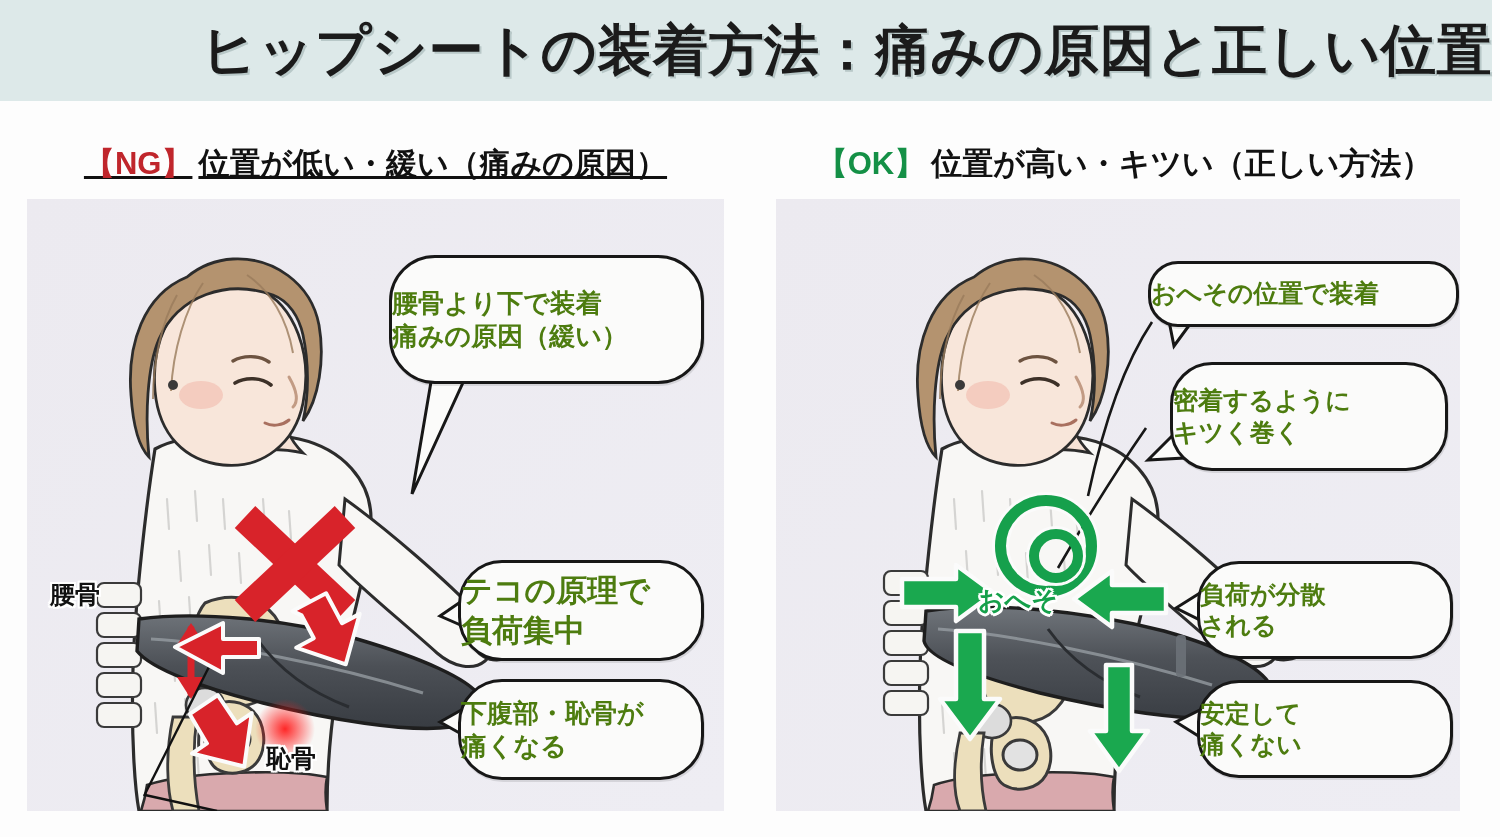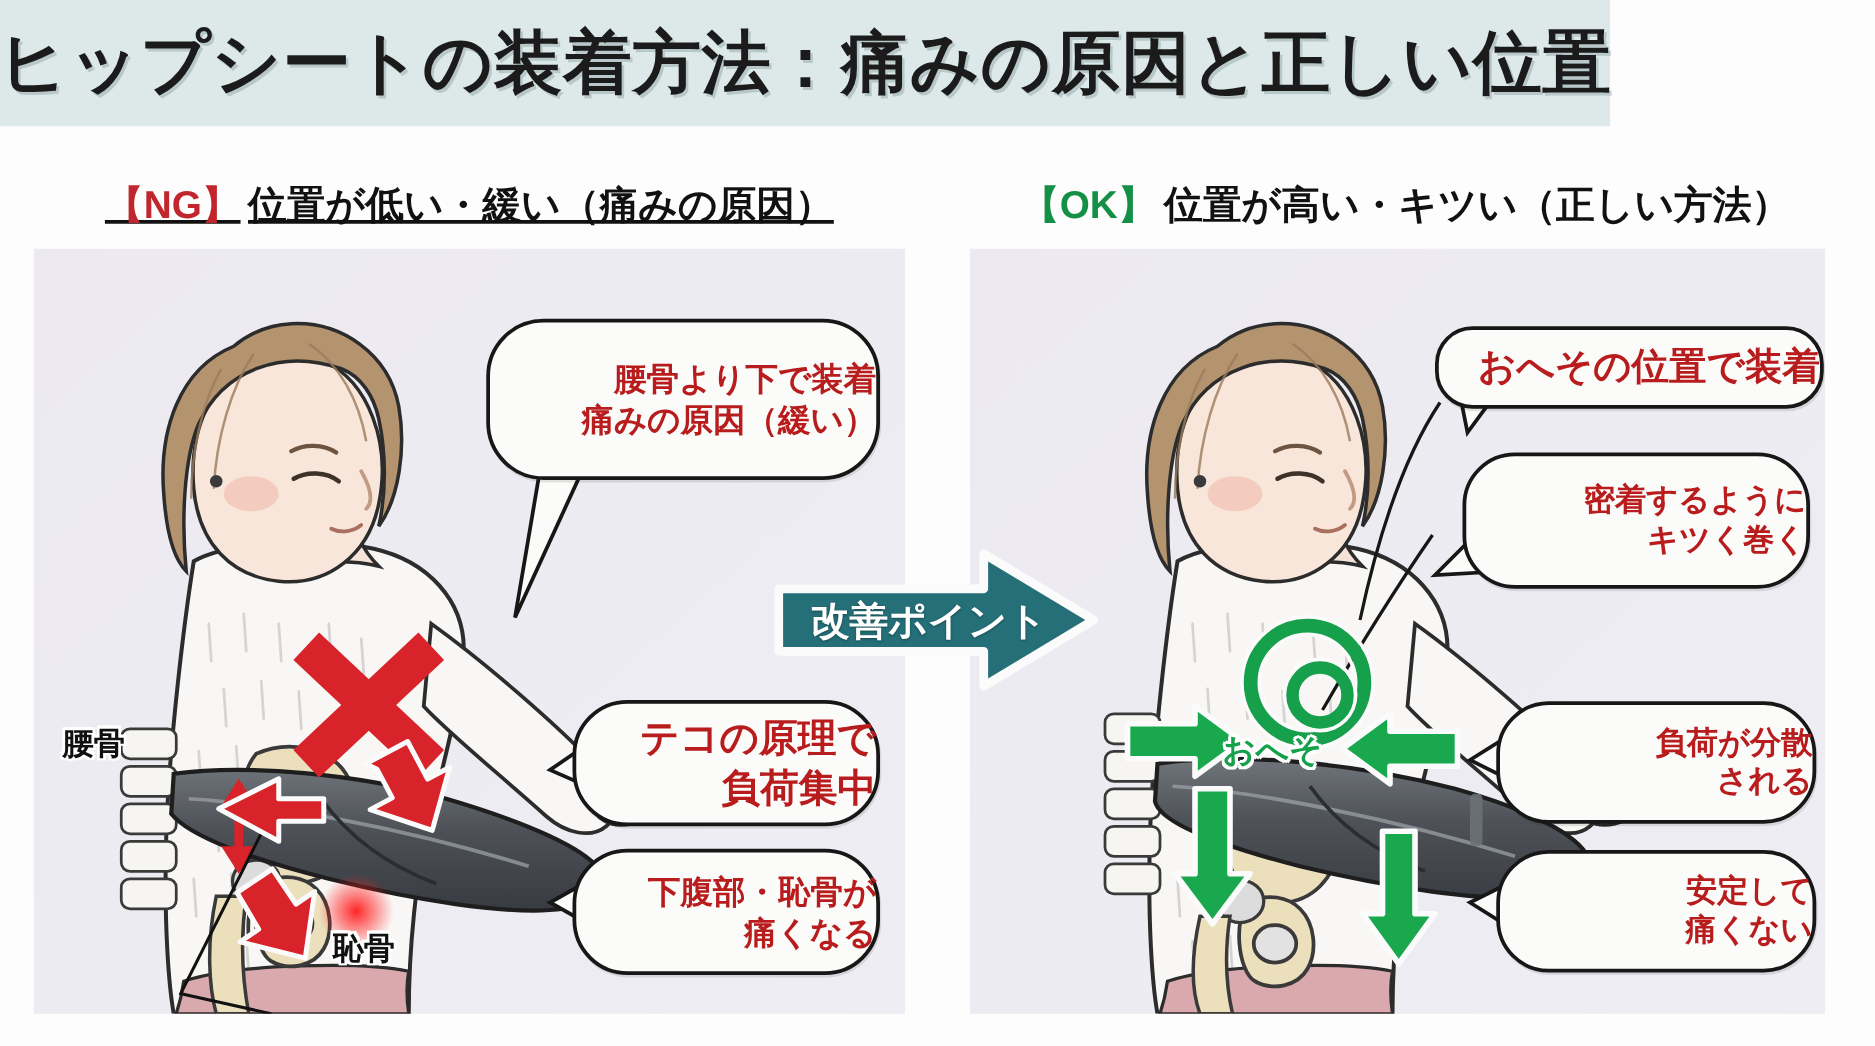--- a/index.html
+++ b/index.html
@@ -7,23 +7,23 @@
   body{
     width:1500px;height:837px;overflow:hidden;
     background:#ffffff;
     font-family:"Liberation Sans","DejaVu Sans",sans-serif;
     -webkit-font-smoothing:antialiased;
   }
   .page{position:relative;width:1500px;height:837px;background:#fdfdfd;}
 
   
   .header{
-    position:absolute;left:0;top:0;width:1288px;height:101px;
+    position:absolute;left:0;top:0;width:1492px;height:101px;
     background:#dde9e9;
-    display:flex;align-items:center;justify-content:center;
+    display:flex;align-items:center;justify-content:flex-end;
   }
   .header-title{
     font-size:55px;font-weight:bold;color:#1b1b1b;
     letter-spacing:0.5px;white-space:nowrap;
     text-shadow:2px 2px 0 rgba(140,160,160,.45);
   }
 
   
   .sec-head{
     position:absolute;top:142px;height:44px;
@@ -54,36 +54,36 @@
   .sparkle::after{top:50%;left:0;height:4px;width:100%;transform:translateY(-50%);
     -webkit-clip-path:polygon(0 50%,42% 42%,100% 50%,42% 58%);clip-path:polygon(0 50%,42% 42%,100% 50%,42% 58%);}
 
   
   .figure{position:absolute;left:0;top:0;width:697px;height:612px;}
 
   
   .bubble{
     position:absolute;background:#fbfbfa;border:3px solid #171717;
     border-radius:40px;display:flex;flex-direction:column;
-    align-items:flex-end;justify-content:center;
-    font-weight:bold;color:#b91c1c;line-height:1.26;
+    align-items:flex-start;justify-content:center;
+    font-weight:bold;color:#4d7c0f;line-height:1.26;
     box-shadow:1px 2px 0 rgba(0,0,0,.10);z-index:6;
   }
   .bubble span{display:block;white-space:nowrap;}
 
   .tail{position:absolute;z-index:5;}
   .tail svg{display:block;overflow:visible;}
 
   
   .b-ng1{left:389px;top:255px;width:309px;height:123px;font-size:26px;border-radius:46px;}
   .b-ng2{left:458px;top:560px;width:240px;height:95px;font-size:31px;border-radius:44px;}
   .b-ng3{left:458px;top:679px;width:240px;height:95px;font-size:26px;border-radius:44px;}
 
   
-  .b-ok1{left:1148px;top:261px;width:305px;height:60px;font-size:30px;border-radius:30px;}
+  .b-ok1{left:1148px;top:261px;width:305px;height:60px;font-size:25px;border-radius:30px;}
   .b-ok2{left:1170px;top:362px;width:272px;height:103px;font-size:25px;border-radius:42px;}
   .b-ok3{left:1197px;top:561px;width:250px;height:92px;font-size:25px;border-radius:42px;}
   .b-ok4{left:1197px;top:680px;width:250px;height:92px;font-size:25px;border-radius:42px;}
 
   
   .improve{
     position:absolute;left:619px;top:437px;width:262px;height:118px;z-index:9;
   }
   .improve .arrow-label{
     position:absolute;left:30px;top:40px;width:188px;height:40px;
@@ -464,20 +464,14 @@
   </div>
   <div class="bubble b-ok3">
     <span>負荷が分散</span>
     <span>される</span>
   </div>
   <div class="bubble b-ok4">
     <span>安定して</span>
     <span>痛くない</span>
   </div>
 
-  <div class="improve">
-    <svg width="262" height="118" viewBox="0 0 262 118" style="position:absolute;left:0;top:0;">
-      <path d="M4 34 L168 34 L168 6 L256 59 L168 112 L168 84 L4 84 Z" fill="#256f78" stroke="#fbfbfb" stroke-width="7" stroke-linejoin="round"></path>
-    </svg>
-    <div class="arrow-label">改善ポイント</div>
-  </div>
 
 </div>
 
 </body></html>

